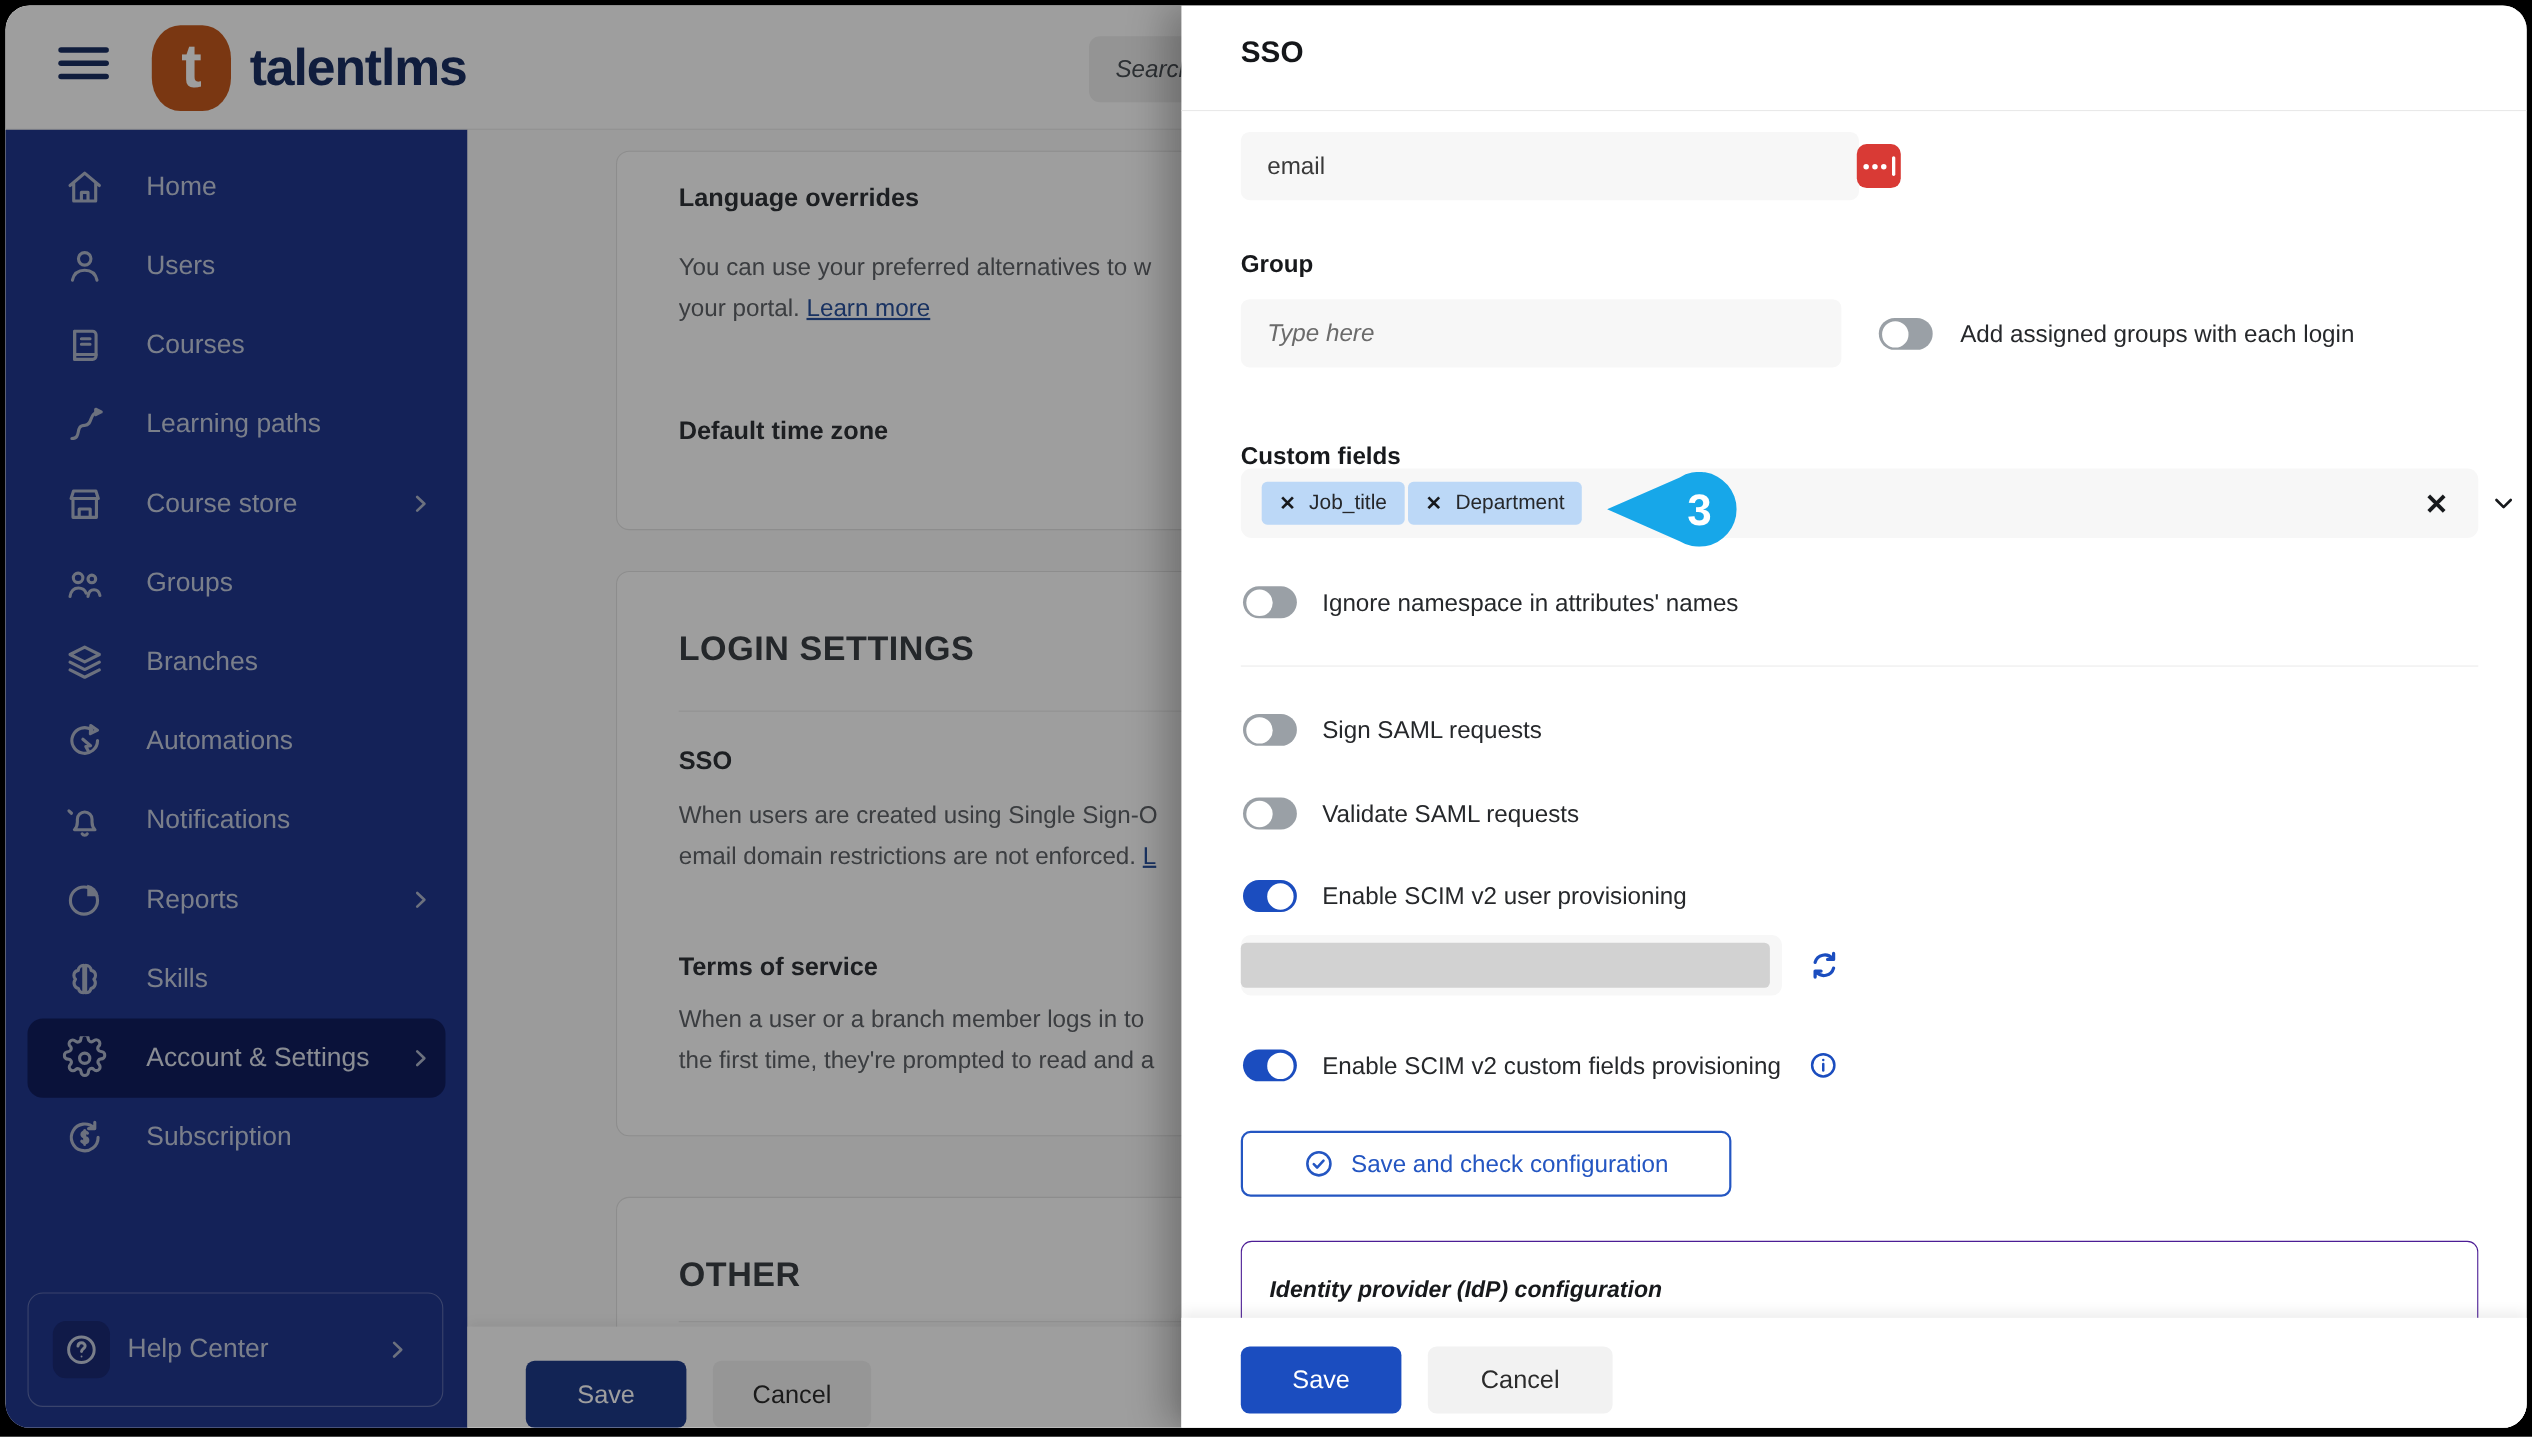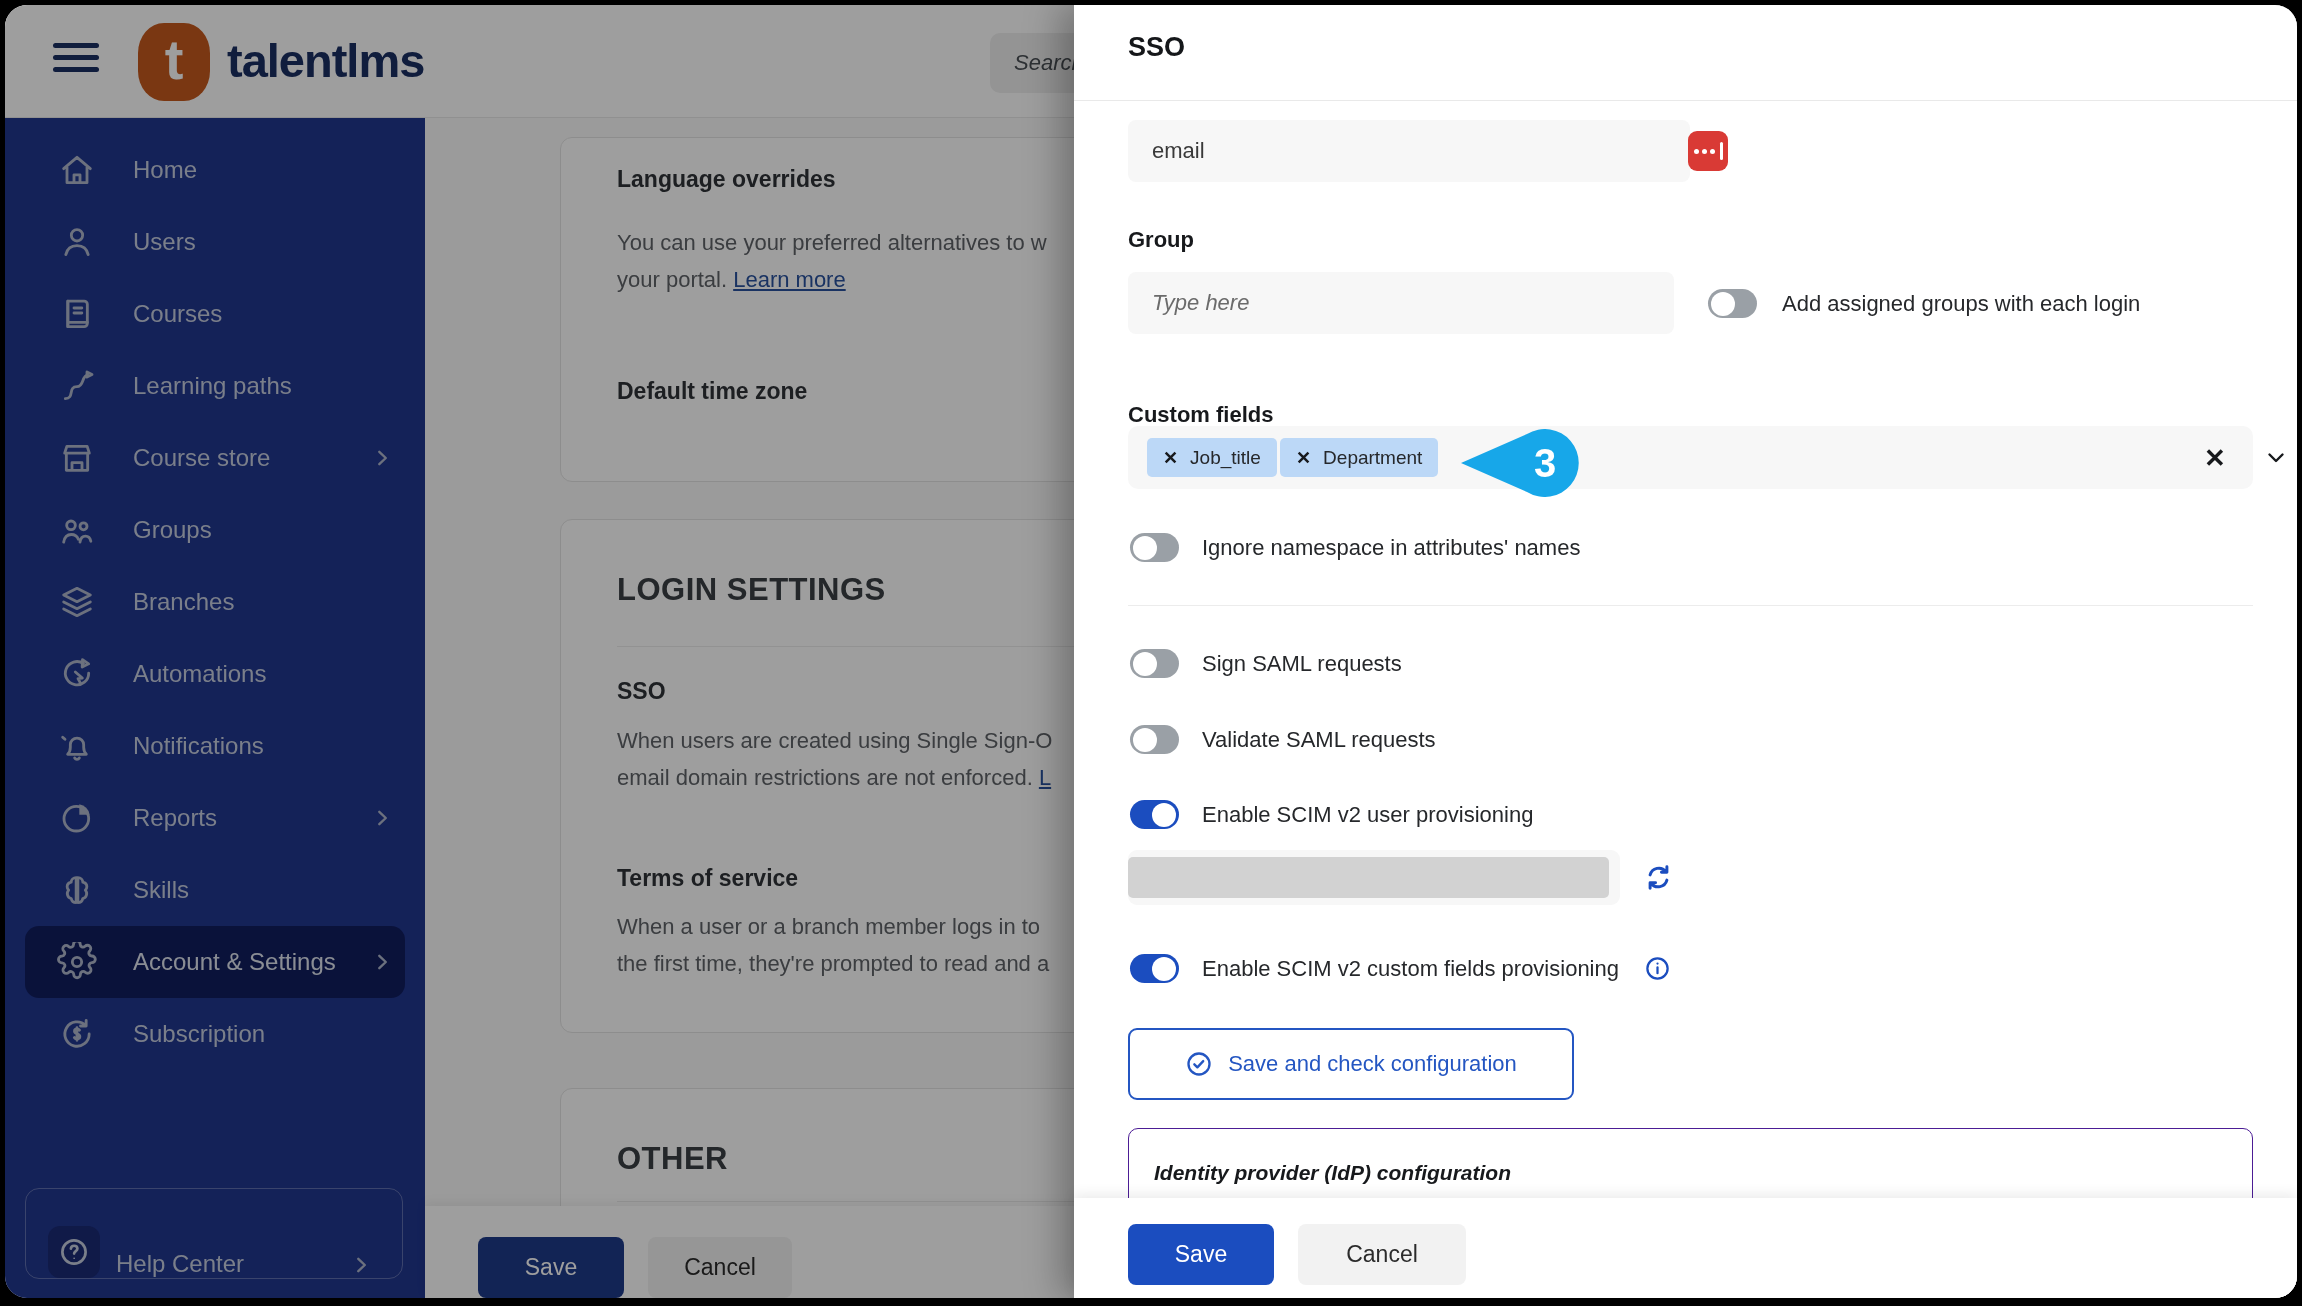--- a/index.html
+++ b/index.html
@@ -19,21 +19,21 @@
 
   
   .sidebar { position:absolute; left:0; top:113px; bottom:0; width:420px; background:#21378f; color:#c6cddf; }
   .nav { position:absolute; top:16px; left:0; right:0; }
   .nav-item { position:relative; height:72px; display:flex; align-items:center; padding:0 30px 0 52px; cursor:pointer; font-size:24px; }
   .nav-item .ni-icon { width:40px; height:40px; margin-right:36px; flex:0 0 auto; color:#aeb6cc; }
   .nav-item .ni-label { flex:1 1 auto; }
   .nav-item .ni-chev { width:26px; height:26px; color:#aeb6cc; }
   .nav-item.active { background:#111e5e; border-radius:14px; margin:0 20px; padding:0 10px 0 32px; color:#dfe4ef; }
   svg.icn { display:block; width:100%; height:100%; fill:none; stroke:currentColor; stroke-width:1.7; stroke-linecap:round; stroke-linejoin:round; }
-  .help-box { position:absolute; left:20px; right:22px; bottom:19px; height:91px; border:1px solid rgba(255,255,255,0.28); border-radius:14px; display:flex; align-items:flex-end; cursor:pointer; }
+  .help-box { position:absolute; left:20px; right:22px; bottom:19px; height:104px; border:1px solid rgba(255,255,255,0.28); border-radius:14px; display:flex; align-items:center; cursor:pointer; }
   .help-iconwrap { width:52px; height:52px; margin:0 16px 0 22px; background:#1a2a74; border-radius:12px; display:flex; align-items:center; justify-content:center; color:#c6cddf; }
   .help-iconwrap .hi { width:34px; height:34px; }
   .help-label { flex:1; font-size:24px; }
   .help-chev { width:26px; height:26px; margin-right:28px; color:#aeb6cc; }
 
   
   .main { position:absolute; left:420px; top:113px; right:0; bottom:0; background:#fafafa; }
   .card { position:absolute; left:135px; width:1010px; background:#fff; border:1px solid #e4e4e4; border-radius:12px; }
   .card h3 { font-size:23px; font-weight:700; color:#2f3338; }
   .card p { font-size:22px; color:#5f6368; line-height:37px; white-space:nowrap; overflow:hidden; }
@@ -70,21 +70,21 @@
   .chip { position:absolute; top:12px; height:39px; background:#bcd8f7; border-radius:5px; display:flex; align-items:center; padding:0 16px; gap:12px; font-size:19px; color:#26282b; cursor:pointer; }
   .chip .x { font-weight:700; font-size:18px; color:#17191c; }
   .bar-x { position:absolute; top:15px; width:34px; height:34px; font-size:26px; font-weight:700; color:#17191c; text-align:center; line-height:34px; cursor:pointer; }
   .bar-chev { position:absolute; top:20px; width:28px; height:24px; color:#17191c; cursor:pointer; }
   .badge3 { position:absolute; left:387px; top:424px; width:118px; height:68px; }
   .badge3 text { font:700 40px "Liberation Sans", sans-serif; fill:#fff; }
   .gray-field { position:absolute; left:54px; top:845px; width:492px; height:55px; background:#f7f7f7; border-radius:9px; }
   .gray-inner { position:absolute; left:0; top:7px; width:481px; height:41px; background:#d2d2d2; border-radius:5px; }
   .refresh { position:absolute; left:569px; top:857px; width:31px; height:31px; color:#1b4dbf; cursor:pointer; }
   .info-i { position:absolute; width:27px; height:27px; color:#1b4dbf; }
-  .save-check { position:absolute; left:54px; top:1023px; width:446px; height:72px; background:#fff; border:2px solid #2456c2; border-radius:9px; display:flex; align-items:center; justify-content:center; gap:15px; color:#2456c2; font-size:22px; cursor:pointer; }
+  .save-check { position:absolute; left:54px; top:1023px; width:446px; height:60px; background:#fff; border:2px solid #2456c2; border-radius:9px; display:flex; align-items:center; justify-content:center; gap:15px; color:#2456c2; font-size:22px; cursor:pointer; }
   .save-check .ck { width:28px; height:28px; }
   .idp-box { position:absolute; left:54px; top:1123px; width:1125px; height:110px; border:1px solid #4c1d95; border-radius:10px; background:#fff; }
   .idp-title { position:absolute; left:25px; top:32px; font-size:21px; font-weight:700; font-style:italic; color:#17191c; }
   .drawer-footer { position:absolute; left:0; right:0; top:1193px; bottom:0; background:#fff; box-shadow:0 -4px 12px rgba(0,0,0,0.08); }
   .drawer-footer .btn-save { position:absolute; left:54px; top:26px; width:146px; height:61px; background:#1b4dbf; color:#fff; }
   .drawer-footer .btn-cancel { position:absolute; left:224px; top:26px; width:168px; height:61px; }
 </style>
 </head>
 <body>
 

